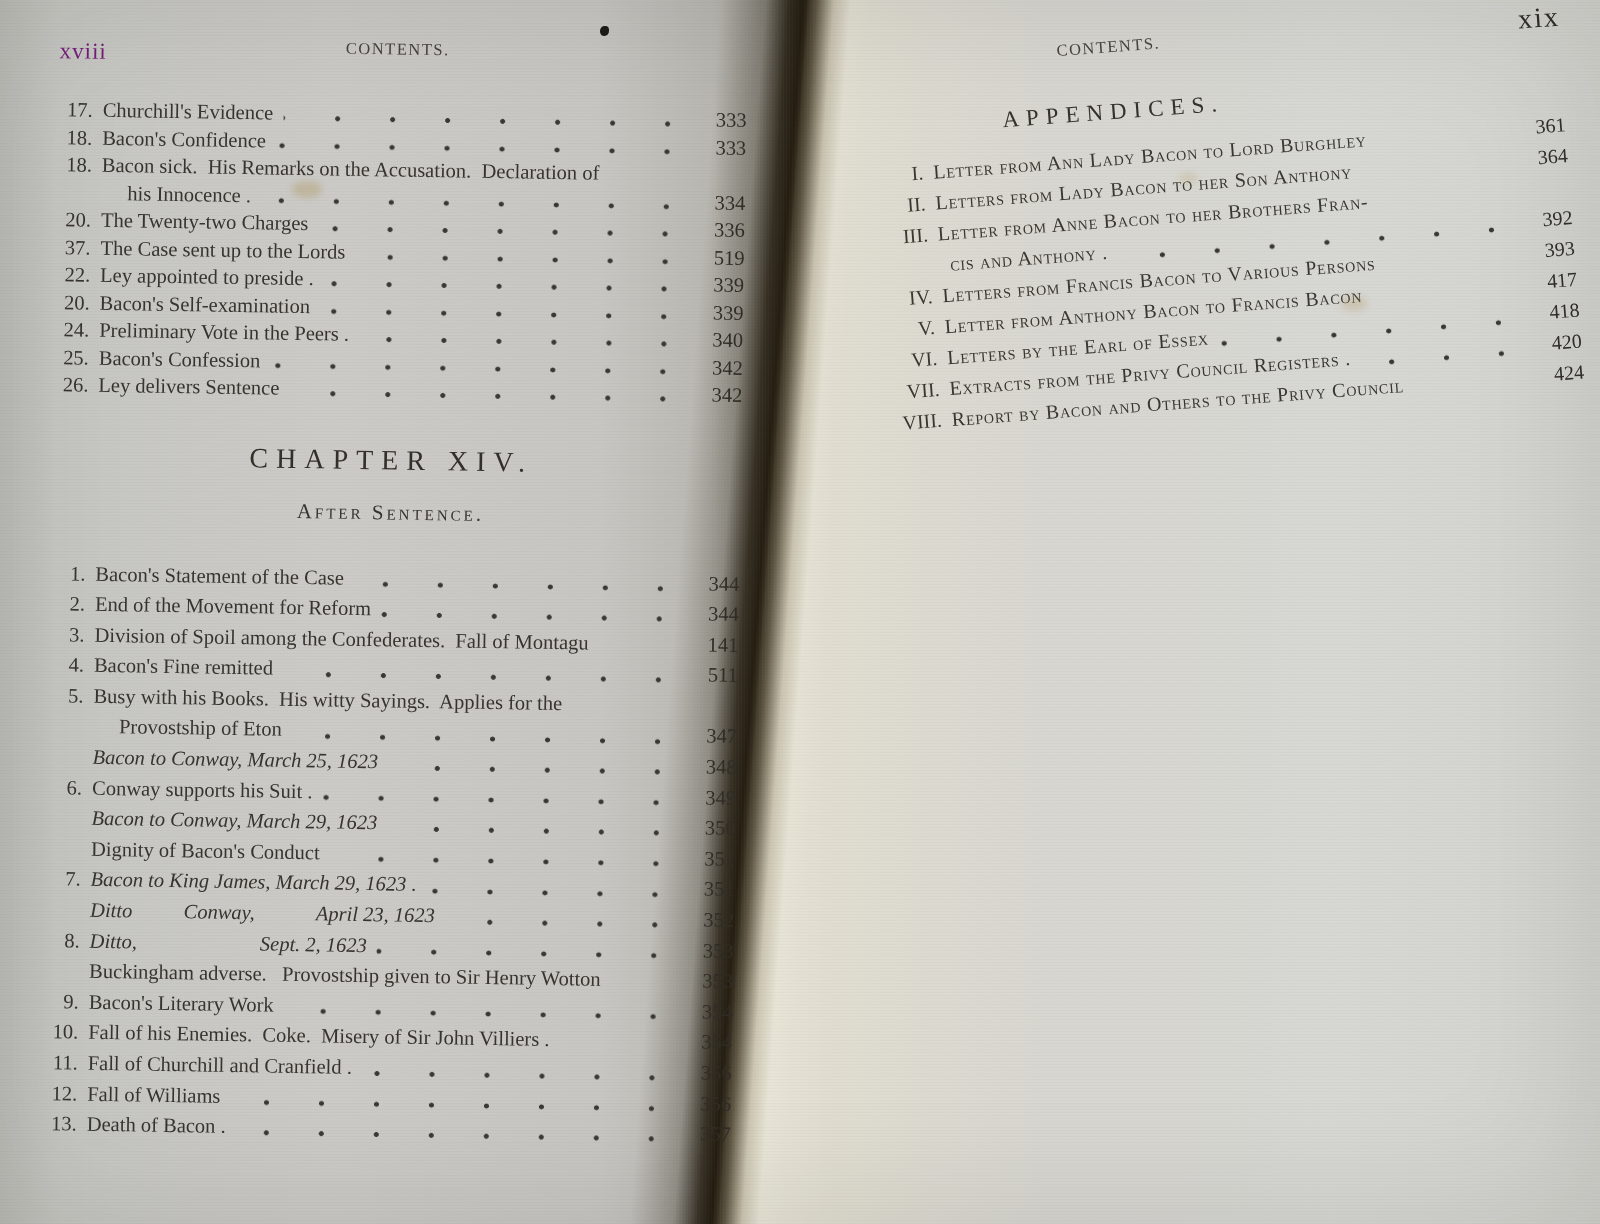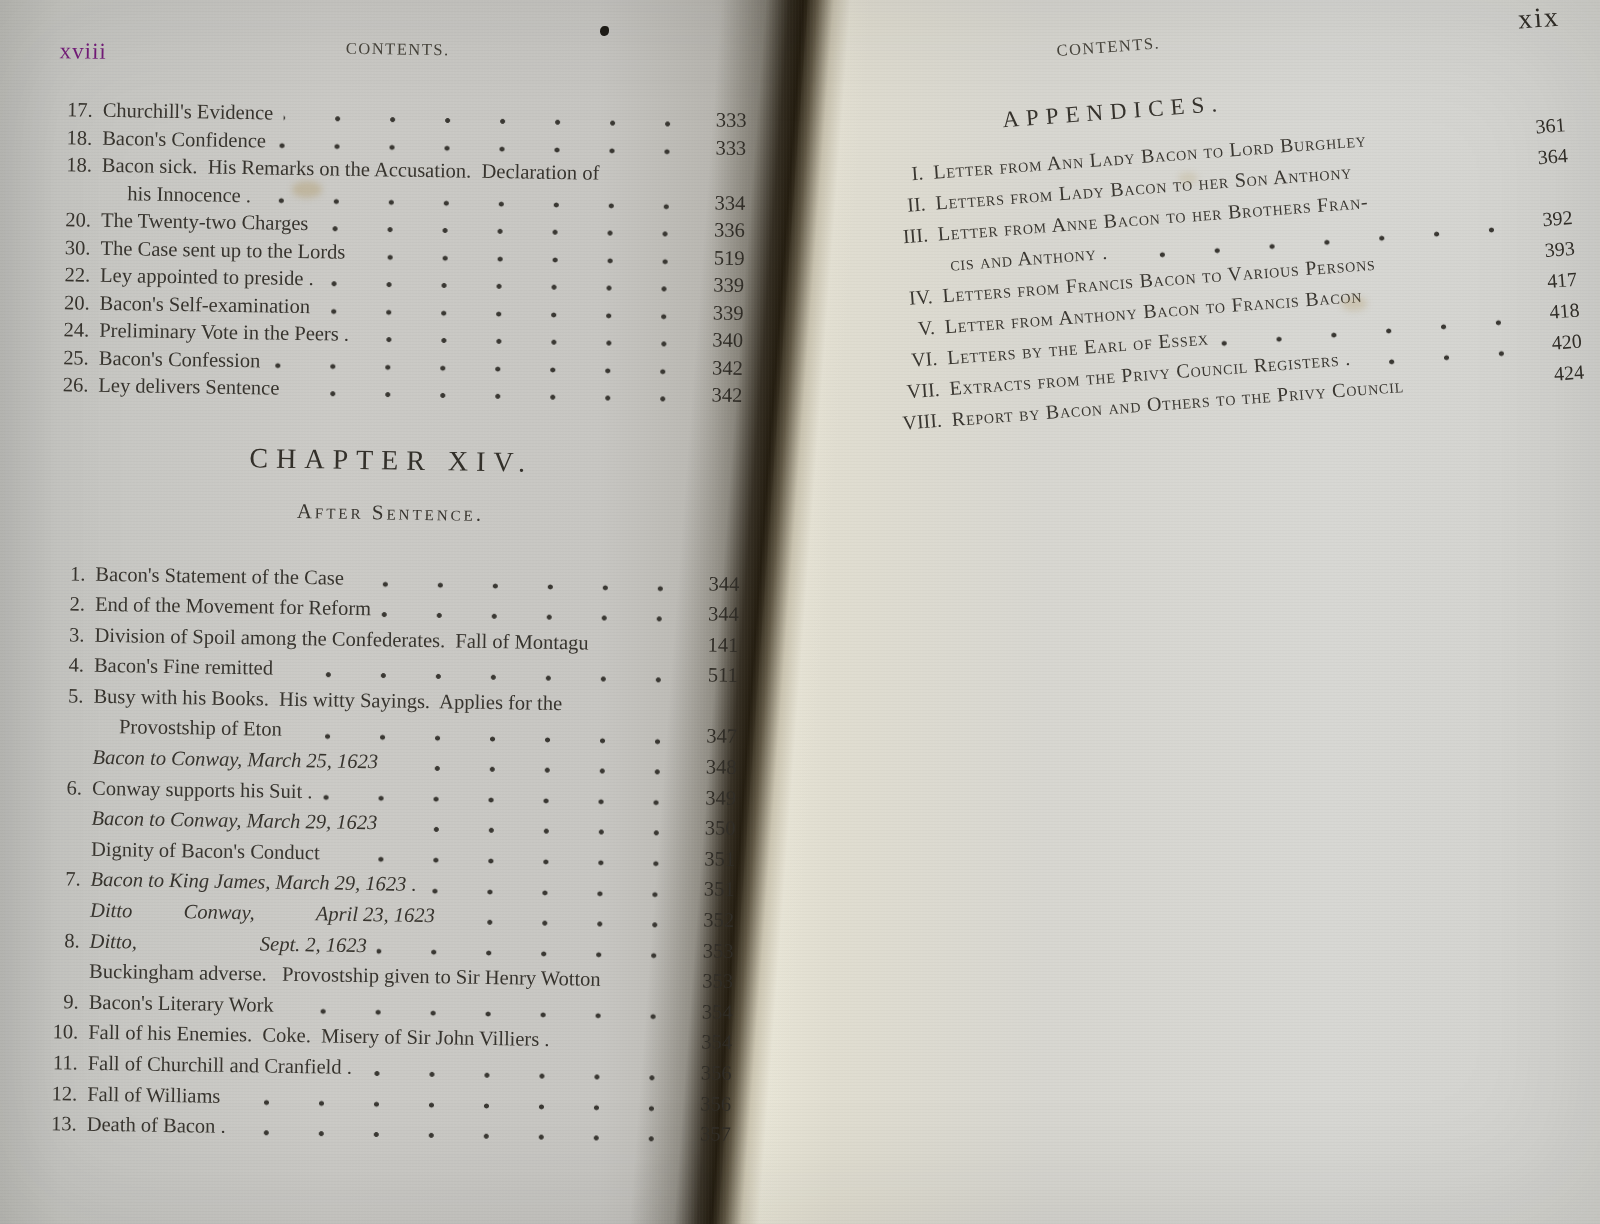--- a/index.html
+++ b/index.html
@@ -143,21 +143,21 @@
           <span class="leader"></span>
           <span class="pg">334</span>
         </div>
         <div class="row">
           <span class="num">20.</span>
           <span class="txt">The Twenty-two Charges</span>
           <span class="leader"></span>
           <span class="pg">336</span>
         </div>
         <div class="row">
-          <span class="num">30.</span>
+          <span class="num">37.</span>
           <span class="txt">The Case sent up to the Lords</span>
           <span class="leader"></span>
           <span class="pg">519</span>
         </div>
         <div class="row">
           <span class="num">22.</span>
           <span class="txt">Ley appointed to preside .</span>
           <span class="leader"></span>
           <span class="pg">339</span>
         </div>

